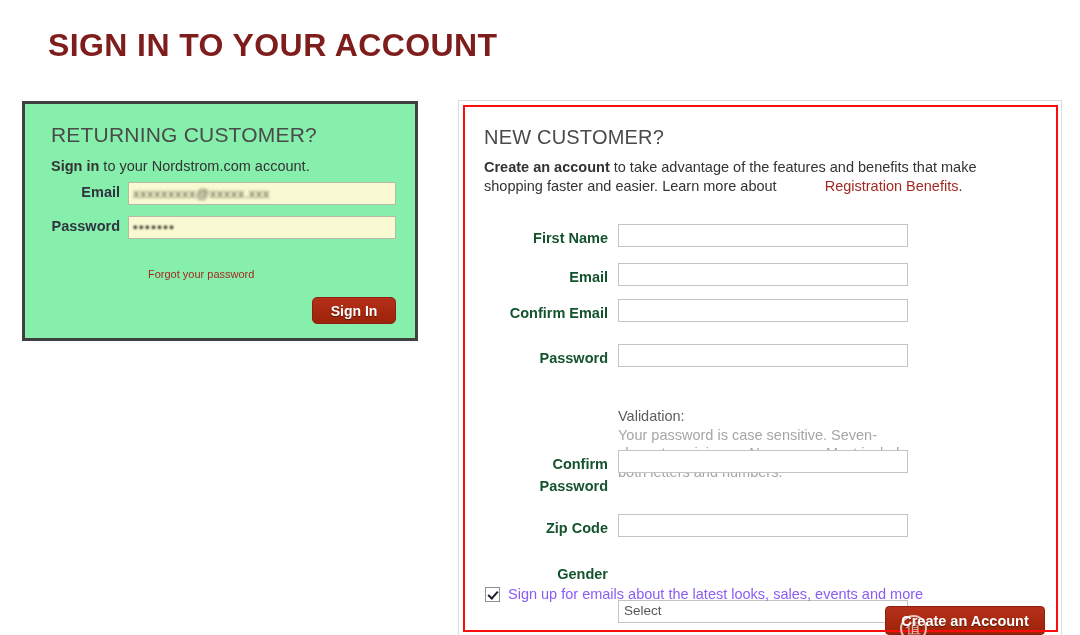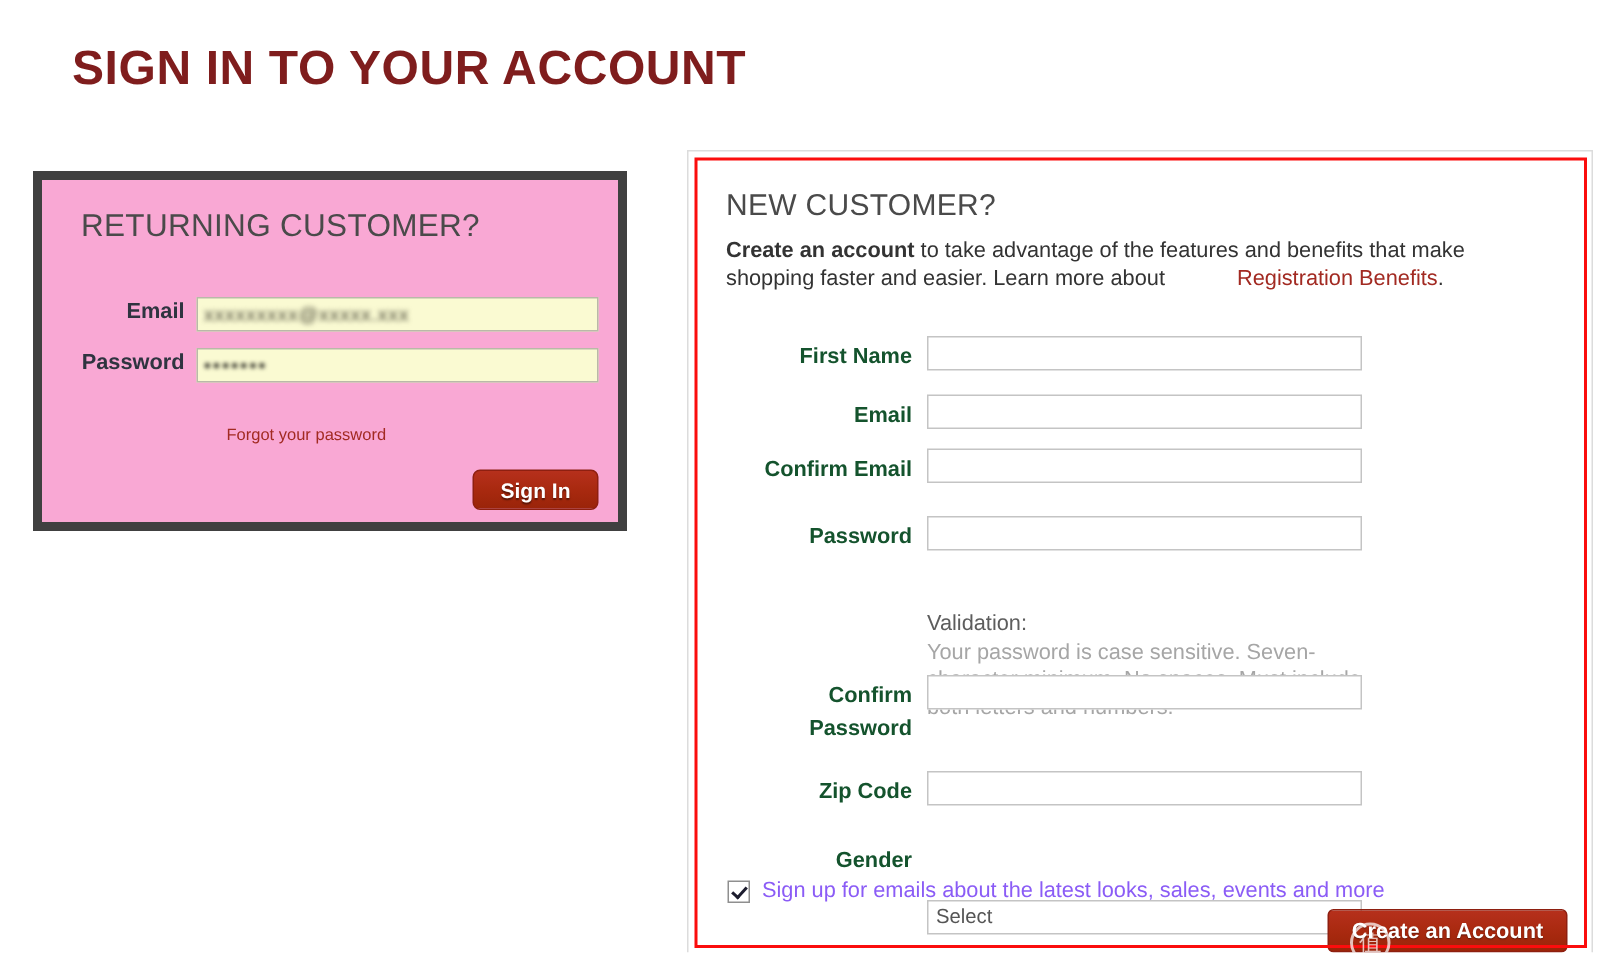--- a/index.html
+++ b/index.html
@@ -25,25 +25,25 @@
     font-weight: 700;
     letter-spacing: 0.4px;
     color: #7f1d1d;
     white-space: nowrap;
   }
 
   
   .returning-panel {
     position: absolute;
     left: 22px;
-    top: 114px;
+    top: 101px;
     width: 396px;
     height: 240px;
-    border: 6px solid #404040;
-    background: #f9a8d4;
+    border: 3px solid #404040;
+    background: #86efac;
     box-sizing: border-box;
   }
   .returning-title {
     position: absolute;
     left: 26px;
     top: 19px;
     font-size: 21px;
     color: #4a4a4a;
     letter-spacing: 0.2px;
     white-space: nowrap;
@@ -363,20 +363,23 @@
 </style>
 </head>
 <body>
 
 <div class="page-title">SIGN IN TO YOUR ACCOUNT</div>
 
 <div class="returning-panel">
 
   <div class="returning-title">RETURNING CUSTOMER?</div>
 
+  <div class="returning-sub">
+    <b>Sign in</b><span> to your Nordstrom.com account.</span>
+  </div>
 
   <div class="lrow lrow-email">
     <div class="llabel">Email</div>
     <div class="lfield">
       <span class="blurtext">xxxxxxxxx@xxxxx.xxx</span>
     </div>
   </div>
 
   <div class="lrow lrow-pass">
     <div class="llabel">Password</div>

